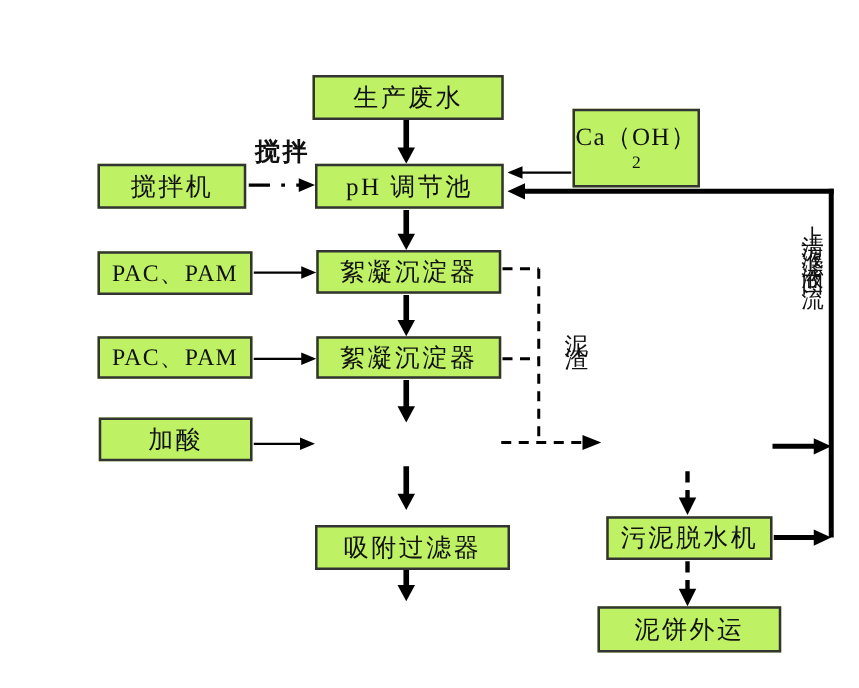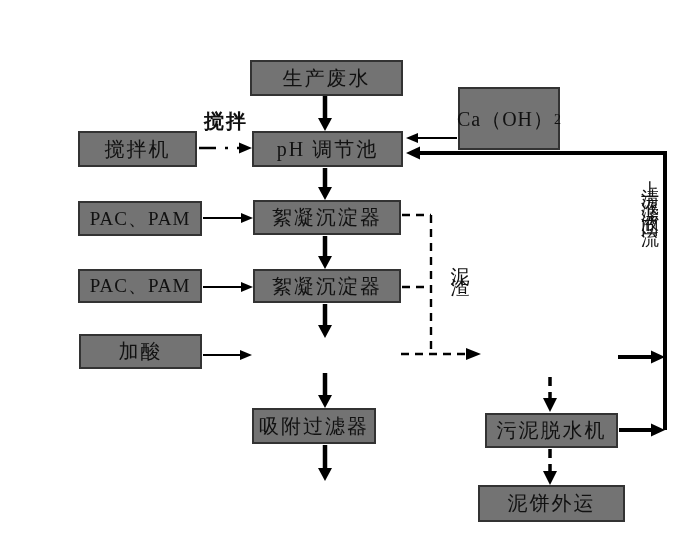--- a/index.html
+++ b/index.html
@@ -18,29 +18,30 @@
   }
   .wires {
     position: absolute;
     left: 0;
     top: 0;
   }
   .box {
     position: absolute;
     box-sizing: border-box;
     border: 2px solid #333333;
-    background: #737373;
+    background: #bef264;
     display: flex;
     align-items: center;
     justify-content: center;
     font-size: 20px;
     letter-spacing: 2px;
     white-space: nowrap;
   }
   .box.chem {
+    flex-direction: column;
     justify-content: center;
     letter-spacing: 1px;
     line-height: 1.1;
   }
   .box.chem .sub {
     font-size: 14px;
     letter-spacing: 0;
     margin-top: 2px;
   }
   .edge-label {
@@ -176,21 +177,21 @@
 
   <div class="box" style="left:253px;top:200px;width:148px;height:35px">絮凝沉淀器</div>
 
   <div class="box" style="left:78px;top:269px;width:124px;height:34px;font-size:19px;letter-spacing:1px">PAC、PAM</div>
 
   <div class="box" style="left:253px;top:269px;width:148px;height:34px">絮凝沉淀器</div>
 
   <div class="box" style="left:79px;top:334px;width:123px;height:35px">加酸</div>
 
 
-  <div class="box" style="left:252px;top:408px;width:124px;height:36px">吸附过滤器</div>
+  <div class="box" style="left:252px;top:420px;width:156px;height:36px">吸附过滤器</div>
 
 
 
   <div class="box" style="left:485px;top:413px;width:133px;height:35px">污泥脱水机</div>
 
   <div class="box" style="left:478px;top:485px;width:147px;height:37px">泥饼外运</div>
 
   <div class="edge-label" style="left:198px;top:108px;width:56px;text-align:center">搅拌</div>
 
   <div class="vtext mud" style="left:447px;top:252px">泥渣</div>

